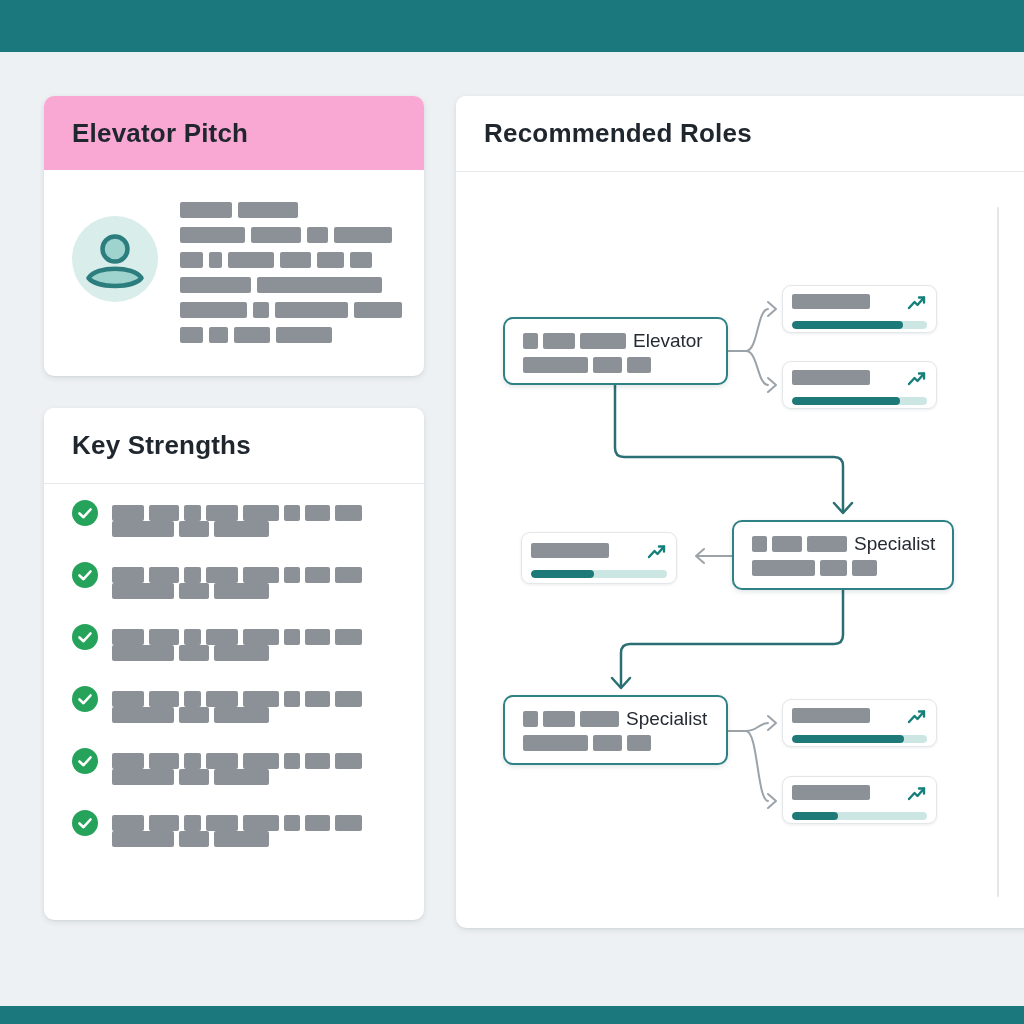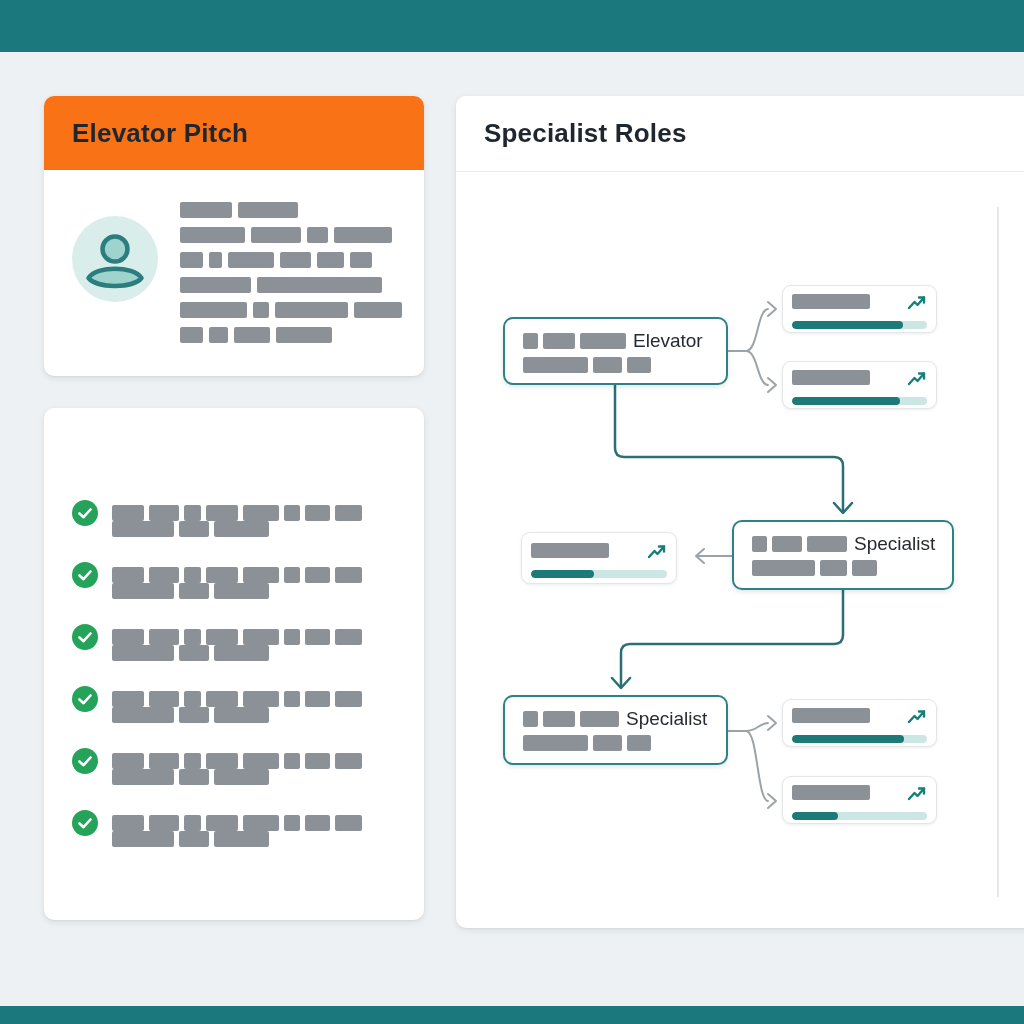--- a/index.html
+++ b/index.html
@@ -14,21 +14,21 @@
 
   .card {
     position:absolute; background:#ffffff; border-radius:10px;
     box-shadow:0 1px 2px rgba(15,30,40,.05), 0 2px 6px rgba(15,30,40,.09);
   }
   #elevator-card { left:44px; top:96px; width:380px; height:280px; }
   #strengths-card { left:44px; top:408px; width:380px; height:512px; }
   #roles-card { left:456px; top:96px; width:580px; height:832px; }
 
   .card-header-teal {
-    height:74px; background:#f97316; border-radius:10px 10px 0 0;
+    height:74px; background:#f9a8d4; border-radius:10px 10px 0 0;
     display:flex; align-items:center; padding:0 28px;
   }
   .card-header-plain {
     height:76px; display:flex; align-items:center; padding:0 28px;
     border-bottom:1px solid #e7eaec; border-radius:10px 10px 0 0; background:#fff;
   }
   h2 { margin:0; font-size:26px; font-weight:700; color:#1f262e; letter-spacing:.2px; }
 
   
   .bar-row { display:flex; gap:5px; }
@@ -134,20 +134,23 @@
       <div class="bar-row">
         <span class="bar" style="width: 23px;"></span>
         <span class="bar" style="width: 19px;"></span>
         <span class="bar" style="width: 36px;"></span>
         <span class="bar" style="width: 56px;"></span>
       </div>
     </div>
 </div>
 
 <div class="card" id="strengths-card">
+  <div class="card-header-plain">
+    <h2>Key Strengths</h2>
+  </div>
   <div id="strengths-list">
     <div class="strength-item">
       <svg class="check" width="26" height="26" viewBox="0 0 26 26">
           <circle cx="13" cy="13" r="13" fill="#26a35a"></circle>
           <path d="M7.5 13.5 L11.5 17.2 L18.5 9.5" stroke="#fff" stroke-width="2.6" fill="none" stroke-linecap="round" stroke-linejoin="round"></path>
         </svg>
       <div class="strength-bars">
         <div>
             <div class="bar-row">
               <span class="bar" style="width: 32px;"></span>
@@ -302,21 +305,21 @@
               <span class="bar" style="width: 55px;"></span>
             </div>
           </div>
       </div>
     </div>
   </div>
 </div>
 
 <div class="card" id="roles-card">
   <div class="card-header-plain">
-    <h2>Specialist Roles</h2>
+    <h2>Recommended Roles</h2>
   </div>
 </div>
 
 <div id="roles-scroll-track"></div>
 
 <svg id="flow-svg" viewBox="0 0 1024 1024">
   <path class="flow" d="M615 385 L615 448 Q615 457 624 457 L834 457 Q843 457 843 466 L843 512"></path>
   <path class="flow" d="M834 503 L843 513 L852 503"></path>
   <path class="flow" d="M843 590 L843 635 Q843 644 834 644 L630 644 Q621 644 621 653 L621 687"></path>
   <path class="flow" d="M612 678 L621 688 L630 678"></path>

